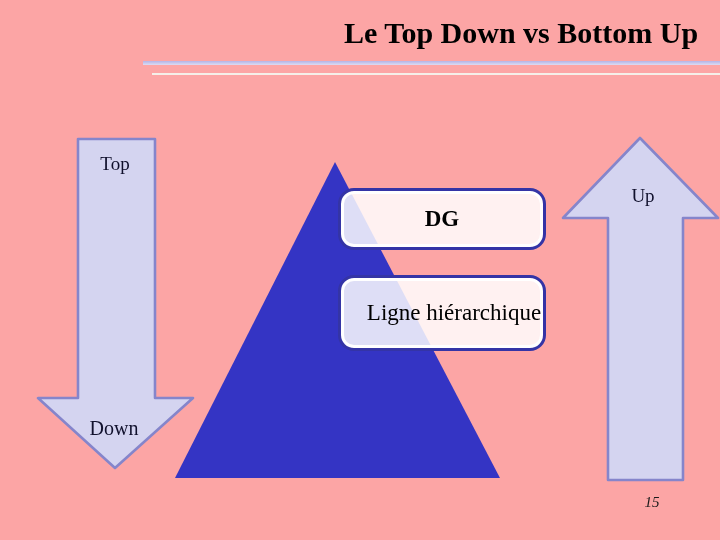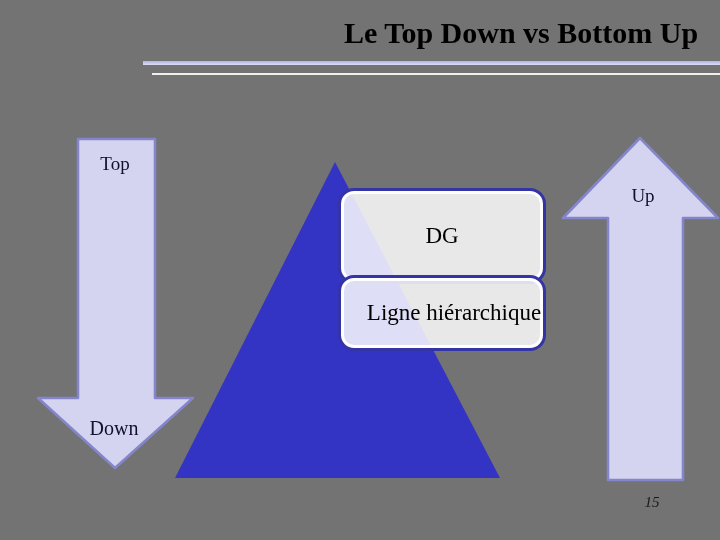--- a/index.html
+++ b/index.html
@@ -1,17 +1,17 @@
 <!DOCTYPE html>
 <html><head>
 <meta charset="utf-8">
 <style>
   html,body{margin:0;padding:0;background:#ffffff;}
   .slide{
-    position:relative;width:720px;height:540px;background:#737373;
+    position:relative;width:720px;height:540px;background:#fca5a5;
     overflow:hidden;font-family:"Liberation Serif", serif;
   }
   .slide-title{
     position:absolute;left:261px;top:16px;width:520px;
     text-align:center;font-size:30px;font-weight:bold;color:#000000;
     line-height:1.1;white-space:nowrap;
   }
   .title-rule{
     position:absolute;left:143px;top:61px;width:577px;height:4px;
     background:linear-gradient(to bottom,#b4b4e6,#dcdcf2);
@@ -31,21 +31,21 @@
   #label-bottom{left:599px;top:451px;}
   .triangle-svg{position:absolute;left:173px;top:158px;z-index:2;}
   .level-box{
     position:absolute;left:338px;width:208px;box-sizing:border-box;
     border:3px solid #3434a6;border-radius:16px;
     background:rgba(255,255,255,0.84);
     box-shadow:inset 0 0 0 3px #ffffff;
     display:flex;align-items:center;justify-content:center;
     font-size:23px;color:#000000;z-index:3;white-space:nowrap;
   }
-  #box-dg{top:188px;height:96px;}
+  #box-dg{top:188px;height:62px;font-weight:bold;}
   #box-ligne{top:275px;height:76px;padding-left:24px;}
   #box-ope{top:360px;height:77px;}
   .page-number{
     position:absolute;left:636px;top:494px;width:32px;text-align:center;
     font-size:15px;color:#1a1a1a;z-index:4;font-style:italic;
   }
 </style>
 </head>
 <body>
 

